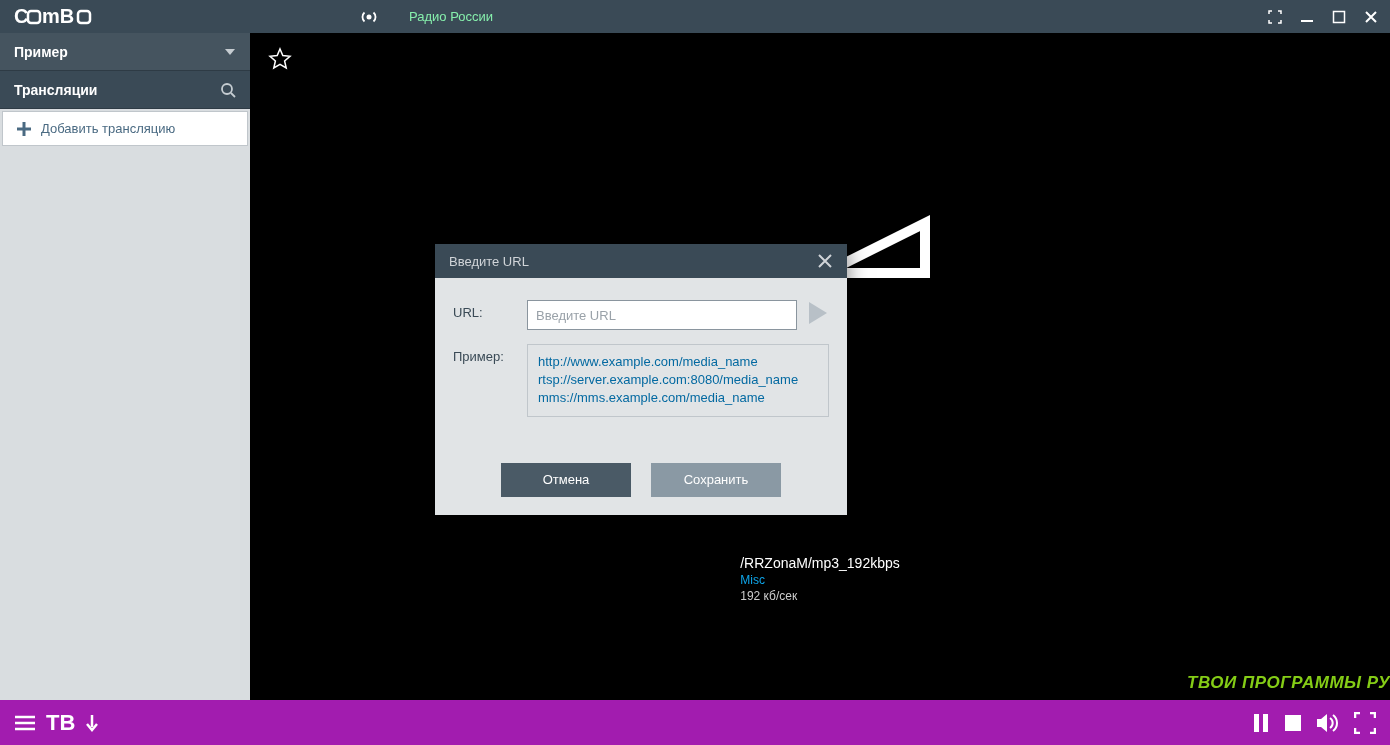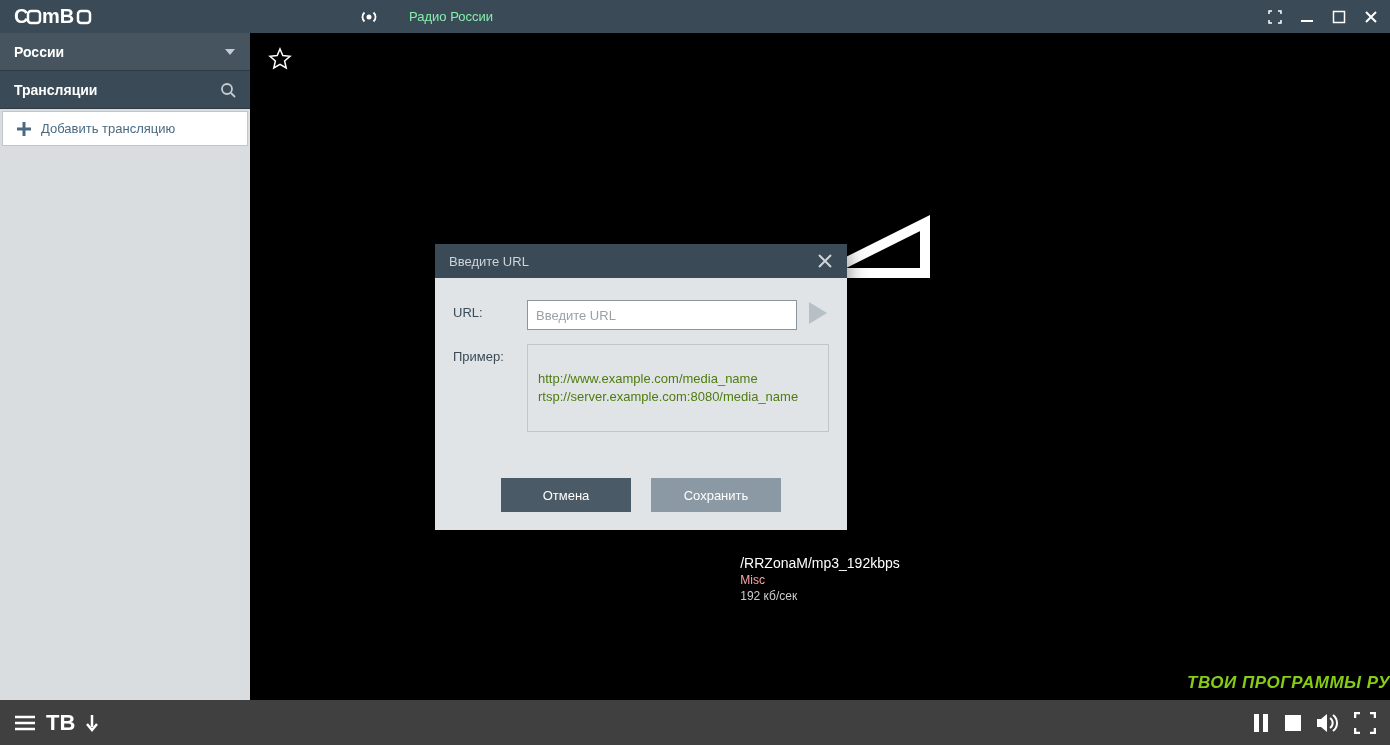--- a/index.html
+++ b/index.html
@@ -20,42 +20,42 @@
 .sidebar-section.light { background: #45545f; }
 .add-stream { height: 35px; background: #fff; border: 1px solid #c0c6cb; margin: 2px; display: flex; align-items: center; padding: 0 12px; color: #4a6a82; font-size: 13px; cursor: pointer; gap: 8px; }
 .plus-icon { color: #4a6a82; font-size: 22px; font-weight: bold; }
 
 
 .player-area { position: absolute; left: 250px; top: 33px; width: 1140px; height: 667px; background: #000; }
 .star-icon { position: absolute; left: 18px; top: 14px; cursor: pointer; }
 .media-logo { position: absolute; left: 50%; top: 180px; transform: translateX(-50%); }
 .media-info { position: absolute; left: 50%; top: 522px; transform: translateX(-50%); text-align: left; color: #fff; font-size: 13px; }
 .media-info .line1 { font-size: 14px; margin-bottom: 2px; }
-.media-info .line2 { font-size: 12px; color: #fca5a5; margin-bottom: 2px; }
+.media-info .line2 { font-size: 12px; color: #0ea5e9; margin-bottom: 2px; }
 .media-info .line3 { font-size: 12px; color: #ccc; }
 .watermark { position: absolute; right: 0; bottom: 7px; color: #84cc16; font-size: 17px; font-weight: bold; letter-spacing: 0.5px; font-style: italic; }
 
 
-.bottombar { position: absolute; left: 0; bottom: 0; width: 1390px; height: 45px; background: #404040; display: flex; align-items: center; padding: 0 14px; }
+.bottombar { position: absolute; left: 0; bottom: 0; width: 1390px; height: 45px; background: #a21caf; display: flex; align-items: center; padding: 0 14px; }
 .bottom-left { display: flex; align-items: center; gap: 10px; color: #fff; font-size: 22px; font-weight: bold; }
 .bottom-spacer { flex: 1; }
 .bottom-right { display: flex; align-items: center; gap: 14px; }
 .bottom-btn { cursor: pointer; display: flex; align-items: center; justify-content: center; }
 
 
 .dialog { position: absolute; left: 435px; top: 244px; width: 412px; background: #e1e4e6; box-shadow: 0 4px 20px rgba(0,0,0,0.5); }
 .dialog-header { height: 34px; background: #3a4a56; display: flex; align-items: center; padding: 0 14px; color: #d0d4d8; font-size: 13px; justify-content: space-between; }
 .dialog-close { cursor: pointer; font-size: 18px; color: #d0d4d8; }
 .dialog-body { padding: 22px 18px 8px 18px; }
 .dialog-row { display: flex; align-items: flex-start; margin-bottom: 14px; }
 .dialog-label { width: 74px; color: #3a4a56; font-size: 13px; padding-top: 5px; }
 .dialog-input { flex: 1; height: 30px; border: 1px solid #8a959e; padding: 0 8px; font-size: 13px; color: #888; background: #fff; }
 .dialog-input::placeholder { color: #9aa2a9; }
 .play-triangle { margin-left: 10px; cursor: pointer; }
-.example-box { flex: 1; border: 1px solid #c0c6cb; padding: 25px 10px; font-size: 13px; color: #4d7c0f; line-height: 1.4; background: #e1e4e6; }
+.example-box { flex: 1; border: 1px solid #c0c6cb; padding: 8px 10px; font-size: 13px; color: #0369a1; line-height: 1.4; background: #e1e4e6; }
 .dialog-footer { display: flex; justify-content: center; gap: 20px; padding: 24px 18px 18px 18px; }
 .dialog-btn { width: 130px; height: 34px; border: none; color: #fff; font-size: 13px; cursor: pointer; }
 .dialog-btn.cancel { background: #4a5a66; }
 .dialog-btn.save { background: #8a99a4; }
 
 svg { display: block; }
 </style>
 </head>
 <body>
 
@@ -96,21 +96,21 @@
     <div class="window-btn">
       <svg width="14" height="14" viewBox="0 0 14 14">
           <path d="M2 2L12 12M12 2L2 12" stroke="#fff" stroke-width="2"></path>
         </svg>
     </div>
   </div>
 </div>
 
 <div class="sidebar">
   <div class="sidebar-section light">
-    <span>России</span>
+    <span>Пример</span>
     <span>
         <svg width="12" height="10">
           <path d="M1 2 L6 8 L11 2 Z" fill="#c5ccd1"></path>
         </svg>
       </span>
   </div>
   <div class="sidebar-section">
     <span>Трансляции</span>
     <span>
       <svg width="16" height="16" viewBox="0 0 16 16">
@@ -211,20 +211,21 @@
         <svg width="22" height="26" viewBox="0 0 22 26">
             <path d="M2 2 L20 13 L2 24 Z" fill="#b8c0c7"></path>
           </svg>
       </div>
     </div>
     <div class="dialog-row">
       <div class="dialog-label">Пример:</div>
       <div class="example-box">
         <div>http://www.example.com/media_name</div>
         <div>rtsp://server.example.com:8080/media_name</div>
+        <div>mms://mms.example.com/media_name</div>
       </div>
     </div>
   </div>
   <div class="dialog-footer">
     <button class="dialog-btn cancel">Отмена</button>
     <button class="dialog-btn save">Сохранить</button>
   </div>
 </div>
 
 </body></html>

